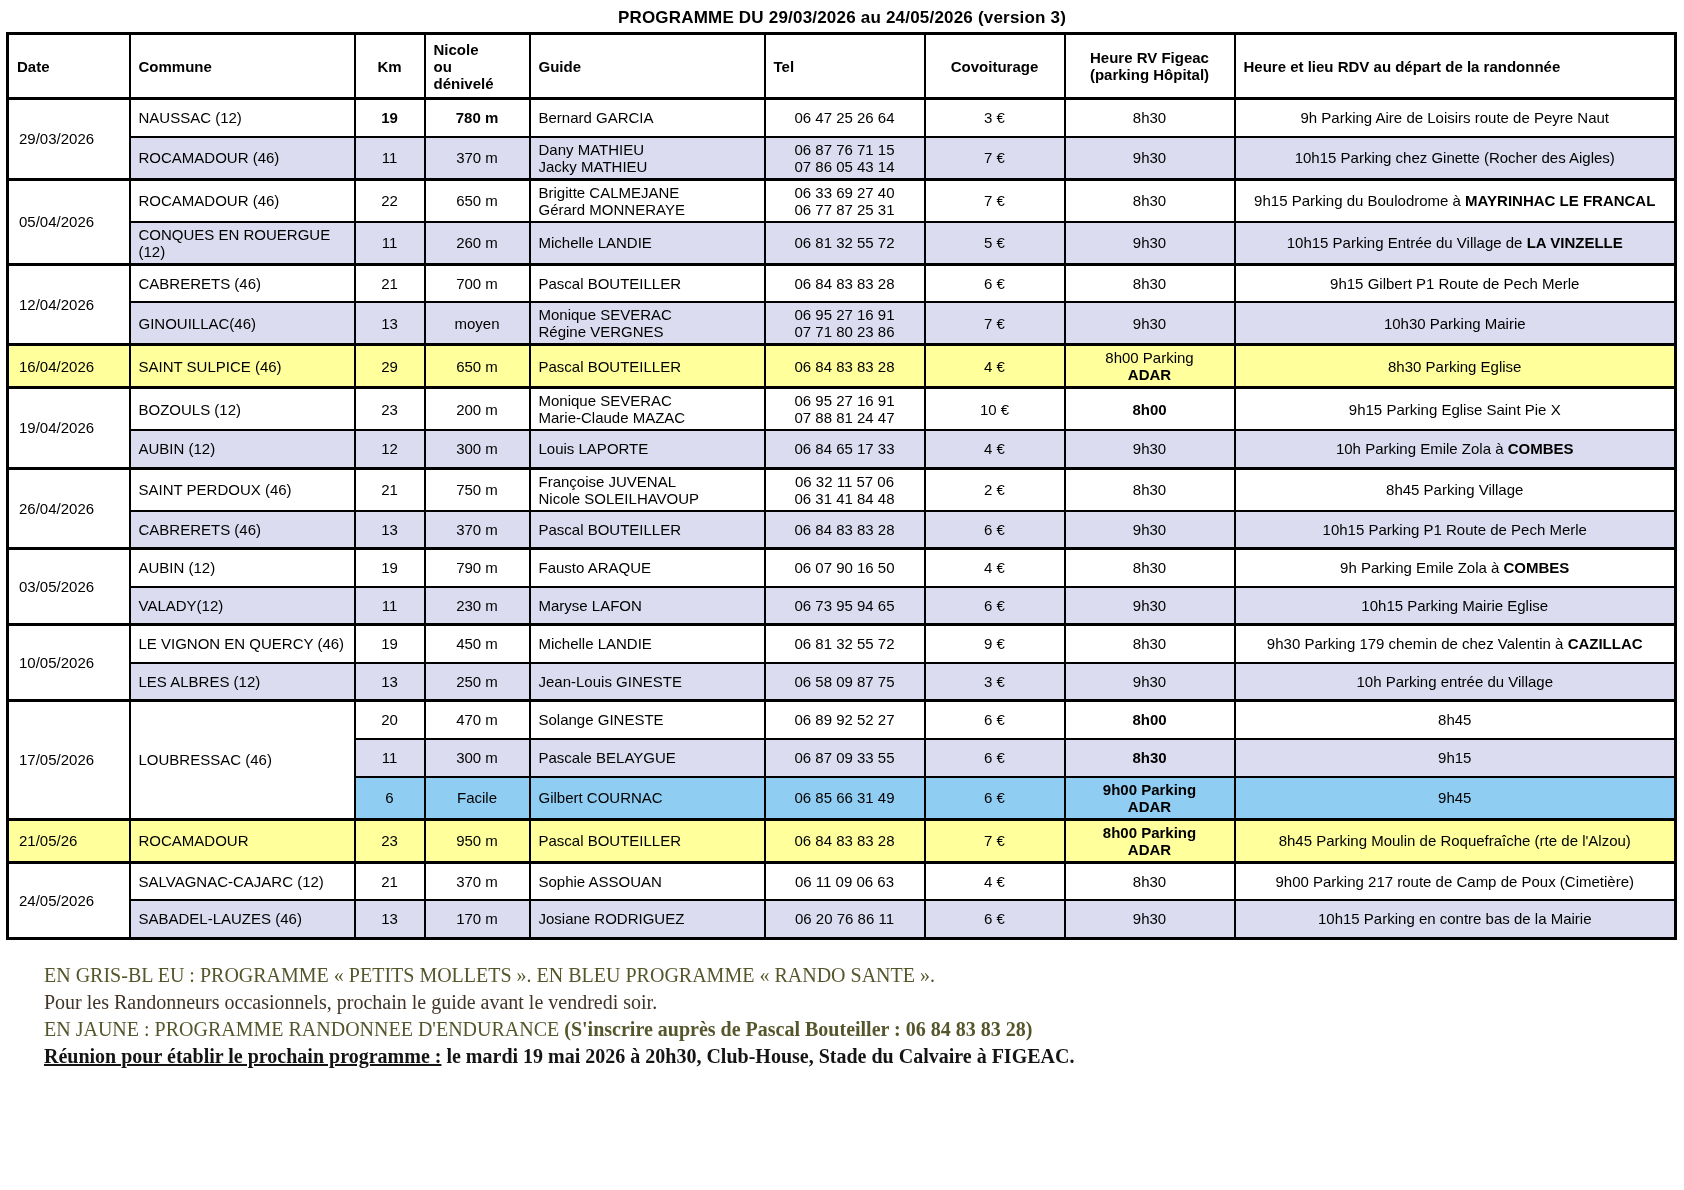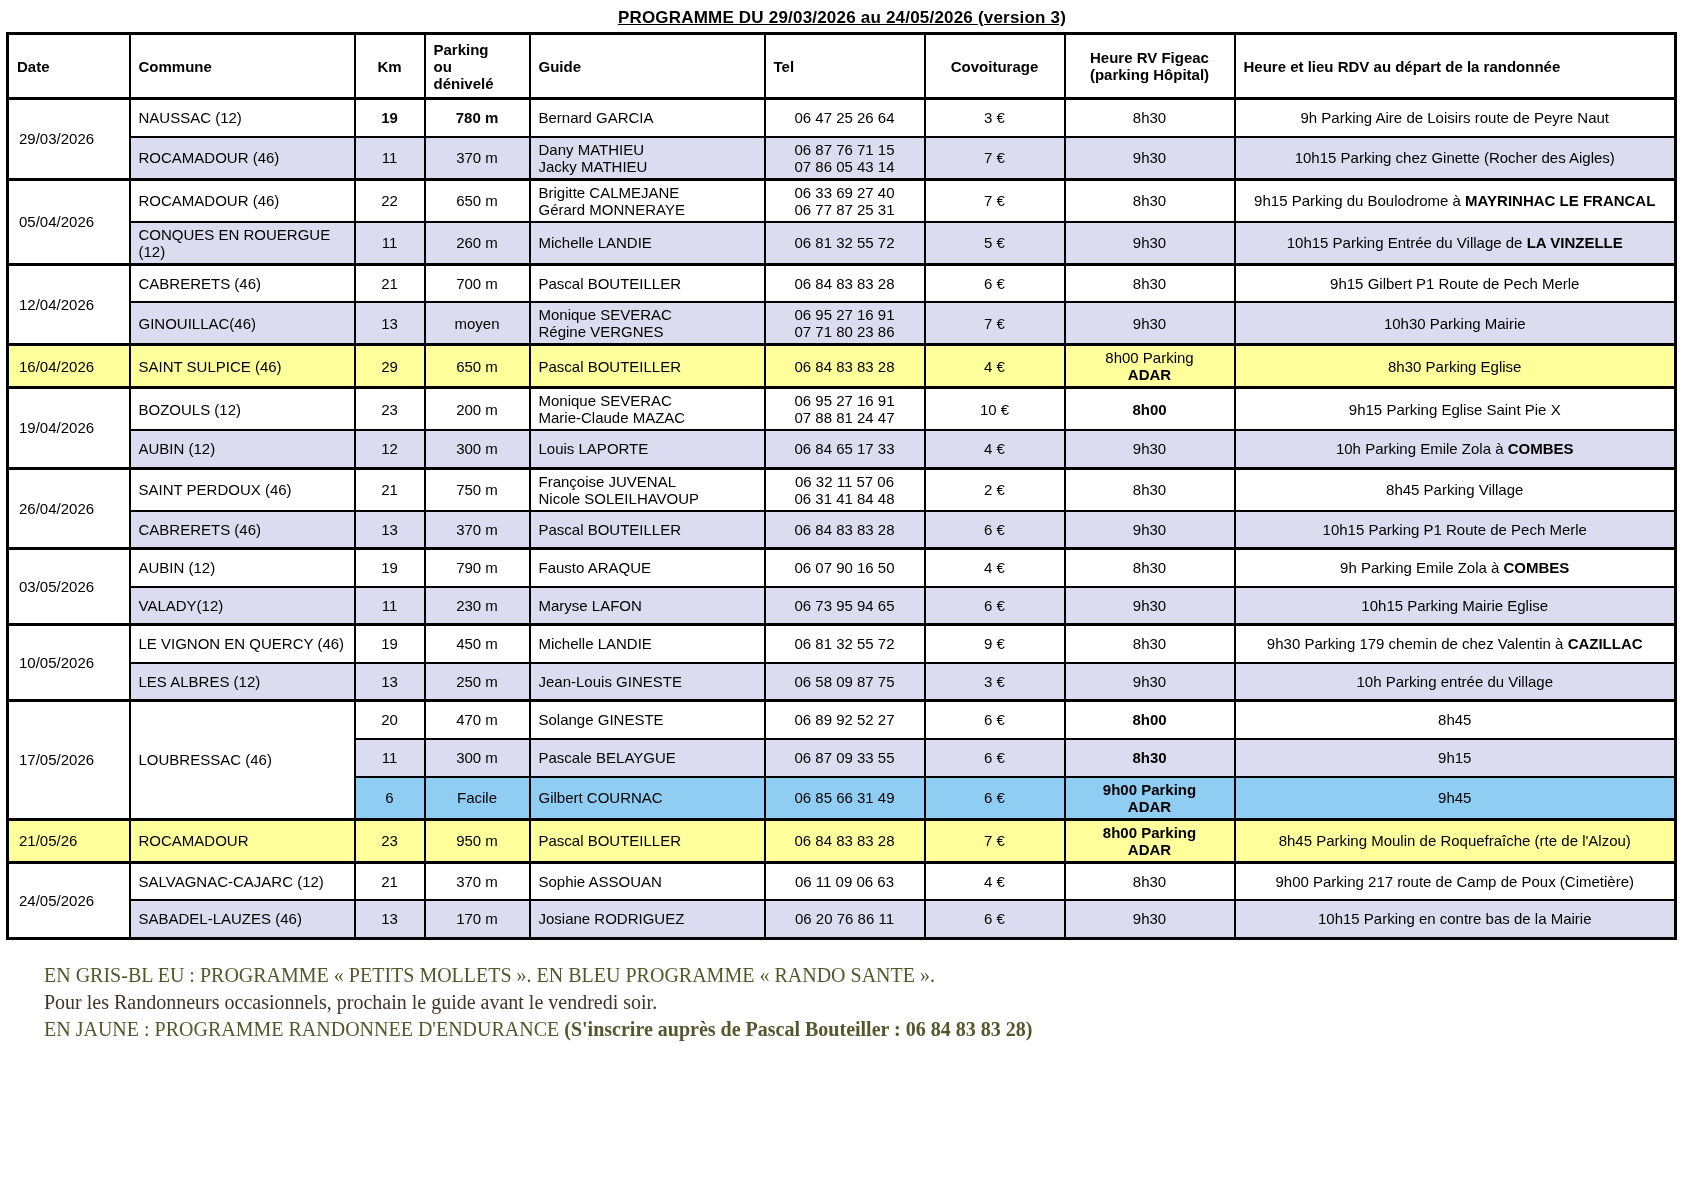--- a/index.html
+++ b/index.html
@@ -1,17 +1,17 @@
 <!DOCTYPE html>
 <html style="--row-alt: #dcdcf0; --row-yellow: #ffff9c; --row-blue: #8fcdf2; --legend-olive: #56562c; --legend-sepia: #403428;"><head>
 <meta charset="utf-8">
 <style>
   html,body{margin:0;padding:0;background:#ffffff;}
   body{width:1684px;height:1190px;font-family:"Liberation Sans",sans-serif;color:#000;}
-  .title{ text-align:center; font-weight:bold; font-size:17px; text-decoration:underline; padding-top:8px; letter-spacing:.2px;}
+  .title{ text-align:center; font-weight:bold; font-size:17px; padding-top:8px; letter-spacing:.2px;}
   table{ border-collapse:collapse; table-layout:fixed; margin:4px auto 0 6px; border:3px solid #000;}
   th,td{ border:2px solid #000; padding:3px 8px; font-size:15px; vertical-align:middle; overflow:hidden;}
   th{ font-weight:bold; height:56px; text-align:left; white-space:pre-line;}
   tr{height:38px;}
   tr.group > td{ border-top:3px solid #000;}
   th.c, td.c{ text-align:center;}
   td.rdv{ text-align:center;}
   td.pre, td.rv, td.rdv{ white-space:pre-line;}
   td.date{ padding-left:10px;}
   tr.lav > td{ background:var(--row-alt);}
@@ -39,21 +39,21 @@
       <col style="width:160px">
       <col style="width:140px">
       <col style="width:170px">
       <col style="width:441px">
   </colgroup>
   <tbody>
       <tr>
     <th>Date</th>
     <th>Commune</th>
     <th class="c">Km</th>
-    <th>Parking
+    <th>Nicole
 ou
 dénivelé</th>
     <th>Guide</th>
     <th>Tel</th>
     <th class="c">Covoiturage</th>
     <th class="c">Heure RV Figeac
 (parking Hôpital)</th>
     <th>Heure et lieu RDV au départ de la randonnée</th>
   </tr>
 
@@ -299,13 +299,14 @@
     <td class="c rv"><span>9h30</span><span class="b"></span></td>
     <td class="rdv"><span>10h15 Parking en contre bas de la Mairie</span><span class="b"></span></td>
   </tr>
 </tbody>
   </table>
 
 <div class="legend">
   <div class="olive">EN GRIS-BL EU : PROGRAMME « PETITS MOLLETS ». EN BLEU PROGRAMME « RANDO SANTE ».</div>
   <div class="sepia">Pour les Randonneurs occasionnels, prochain le guide avant le vendredi soir.</div>
   <div><span class="olive">EN JAUNE : PROGRAMME RANDONNEE D'ENDURANCE </span><span class="olive b">(S'inscrire auprès de Pascal Bouteiller : 06 84  83 83 28)</span></div>
+  <div class="black"><span class="u">Réunion pour établir le prochain programme :</span><span> le mardi 19 mai 2026 à 20h30, Club-House, Stade du Calvaire à FIGEAC.</span></div>
 </div>
 
 </body></html>

